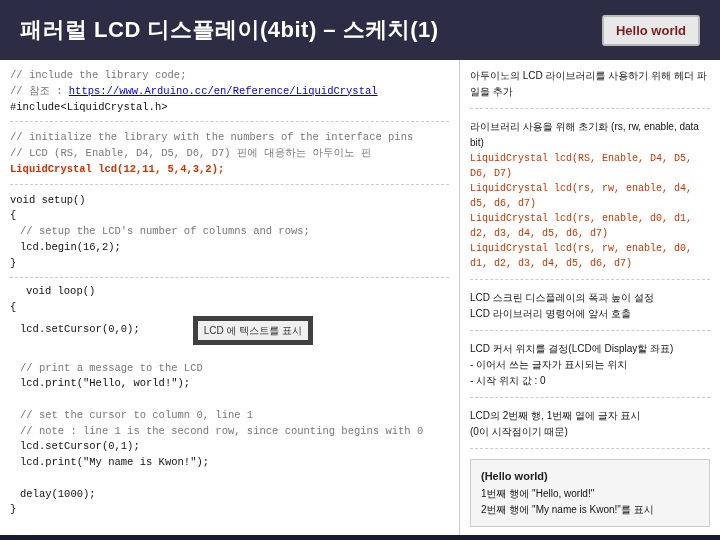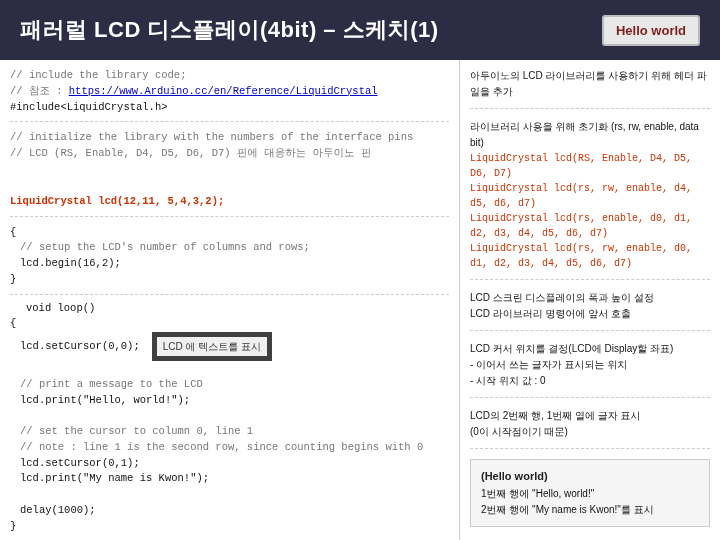--- a/index.html
+++ b/index.html
@@ -67,21 +67,21 @@
     }
 
     .code-section {
       margin-bottom: 8px;
       border-bottom: 1px dashed #ccc;
       padding-bottom: 6px;
     }
 
     .comment { color: #777; }
     .link-text { color: #0000cc; text-decoration: underline; }
-    .code-highlight { color: #cc3300; font-weight: bold; margin-top: 32px; }
+    .code-highlight { color: #cc3300; font-weight: bold; }
 
     .void-section {
       margin-bottom: 6px;
     }
 
     .lcd-label-box {
       display: inline-block;
       background: #f0f0f0;
       border: 5px solid #404040;
       padding: 2px 6px;
@@ -197,32 +197,33 @@
         <div>#include&lt;LiquidCrystal.h&gt;</div>
       </div>
 
       <div class="code-section">
         <div class="comment">// initialize the library with the numbers of the interface pins</div>
         <div class="comment">// LCD (RS, Enable, D4, D5, D6, D7) 핀에 대응하는 아두이노 핀</div>
         <div class="code-highlight">LiquidCrystal lcd(12,11, 5,4,3,2);</div>
       </div>
 
       <div class="code-section void-section">
+        <div>void setup()</div>
         <div>{</div>
         <div class="comment" style="padding-left:10px">// setup the LCD's number of columns and rows;</div>
         <div style="padding-left:10px">lcd.begin(16,2);</div>
         <div>}</div>
       </div>
 
       <div class="void-section">
         <div style="display:flex; align-items:center;margin-left:16px;">
           <span>void loop()</span>
         </div>
         <div>{</div>
-        <div style="padding-left:10px; display:flex; align-items:center;">
+        <div style="padding-left:10px; display:flex; align-items:center;gap:41px;">
           <span>lcd.setCursor(0,0);</span>
           <span class="lcd-label-box">LCD 에 텍스트를 표시</span>
         </div>
         <br>
         <div class="comment" style="padding-left:10px">// print a message to the LCD</div>
         <div style="padding-left:10px">lcd.print("Hello, world!");</div>
         <br>
         <div class="comment" style="padding-left:10px">// set the cursor to column 0, line 1</div>
         <div class="comment" style="padding-left:10px">// note : line 1 is the second row, since counting begins with 0</div>
         <div style="padding-left:10px">lcd.setCursor(0,1);</div>

